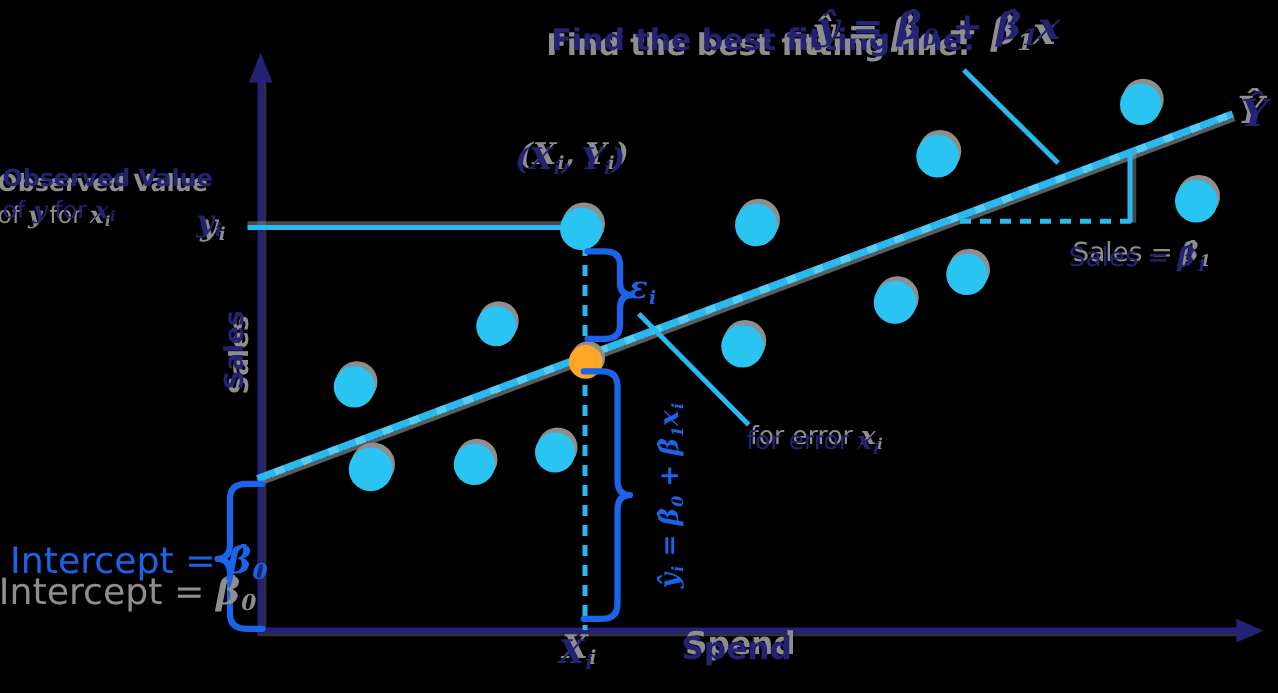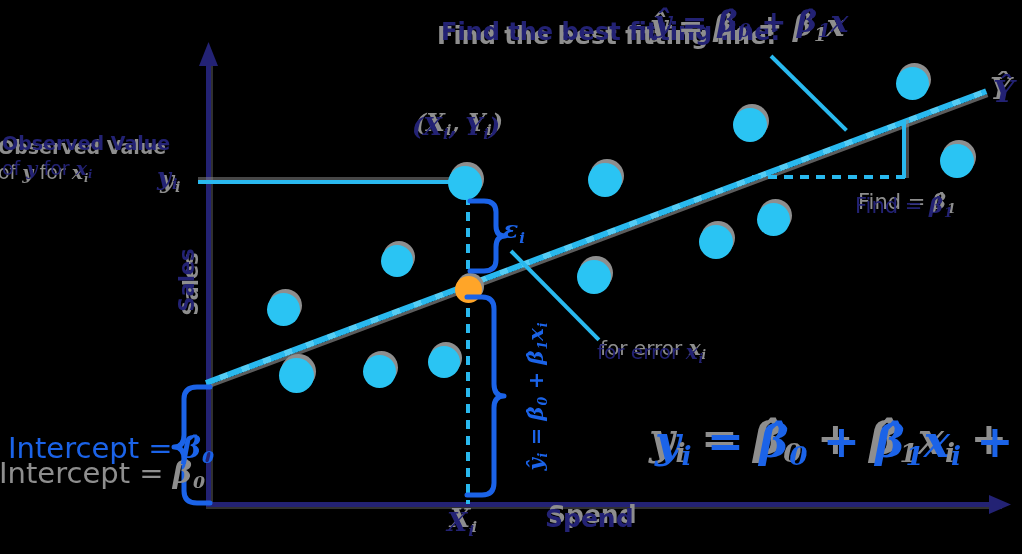--- a/index.html
+++ b/index.html
@@ -91,22 +91,21 @@
   <div class="lbl sh-dr" style="left:157px;top:162px;font-size:24px;"><span class="tk-n">y</span><span class="tk-s">i</span></div>
   <div class="lbl sh-ur" style="left:412px;top:112px;font-size:24px;"><span class="tk-n">(X</span><span class="tk-s">i</span><span class="tk-n">, Y</span><span class="tk-s">i</span><span class="tk-n">)</span></div>
   <div class="lbl blue-t" style="left:503px;top:215px;font-size:25px;"><span class="tk-n">ε</span><span class="tk-s">i</span></div>
 
   <div class="lbl sh-ur" style="left:597px;top:339px;font-size:20px;line-height:26px;">
     <div><span class="tk-t">for error </span><span class="tk-n">x</span><span class="tk-s">i</span></div>
   </div>
 
   <div class="lbl blue-t rot90" style="left:426px;top:383px;width:220px;height:27px;font-size:21px;"><span class="tk-n">ŷ</span><span class="tk-s">i</span><span class="tk-o"> = </span><span class="tk-n">β̂</span><span class="tk-s">0</span><span class="tk-o"> + </span><span class="tk-n">β̂</span><span class="tk-s">1</span><span class="tk-n">x</span><span class="tk-s">i</span></div>
 
-  <div class="lbl sh-ur" style="left:855px;top:193px;font-size:21px;"><span class="tk-t">Find = </span><span class="tk-n">β̂</span><span class="tk-s">1</span></div>
+  <div class="lbl sh-ur" style="left:855px;top:193px;font-size:21px;"><span class="tk-t">Sales = </span><span class="tk-n">β̂</span><span class="tk-s">1</span></div>
   <div class="lbl sh-ul" style="left:993px;top:74px;font-size:30px;"><span class="tk-n">Ŷ</span></div>
   <div class="lbl blue-t sh-int" style="left:8px;top:431px;font-size:29px;"><span class="tk-t">Intercept = </span><span class="tk-n">β̂</span><span class="tk-s">0</span></div>
-  <div class="lbl blue-t sh-big" style="left:655px;top:416px;font-size:44px;"><span class="tk-n">y</span><span class="tk-s">i</span><span class="tk-o"> = </span><span class="tk-n">β̂</span><span class="tk-s">0</span><span class="tk-o"> + </span><span class="tk-n">β̂</span><span class="tk-s">1</span><span class="tk-n">x</span><span class="tk-s">i</span><span class="tk-o"> + </span></div>
 
   <div class="lbl sh-ur" style="left:447px;top:507px;font-size:26px;"><span class="tk-n">X</span><span class="tk-s">i</span></div>
   <div class="lbl sh-ur" style="left:545px;top:504px;font-size:25px;text-align:center;">Spend</div>
   <div class="lbl sh-dl rot90" style="left:138px;top:267px;width:100px;height:26px;font-size:21px;">Sales</div>
 
 </div>
 
 </body></html>

